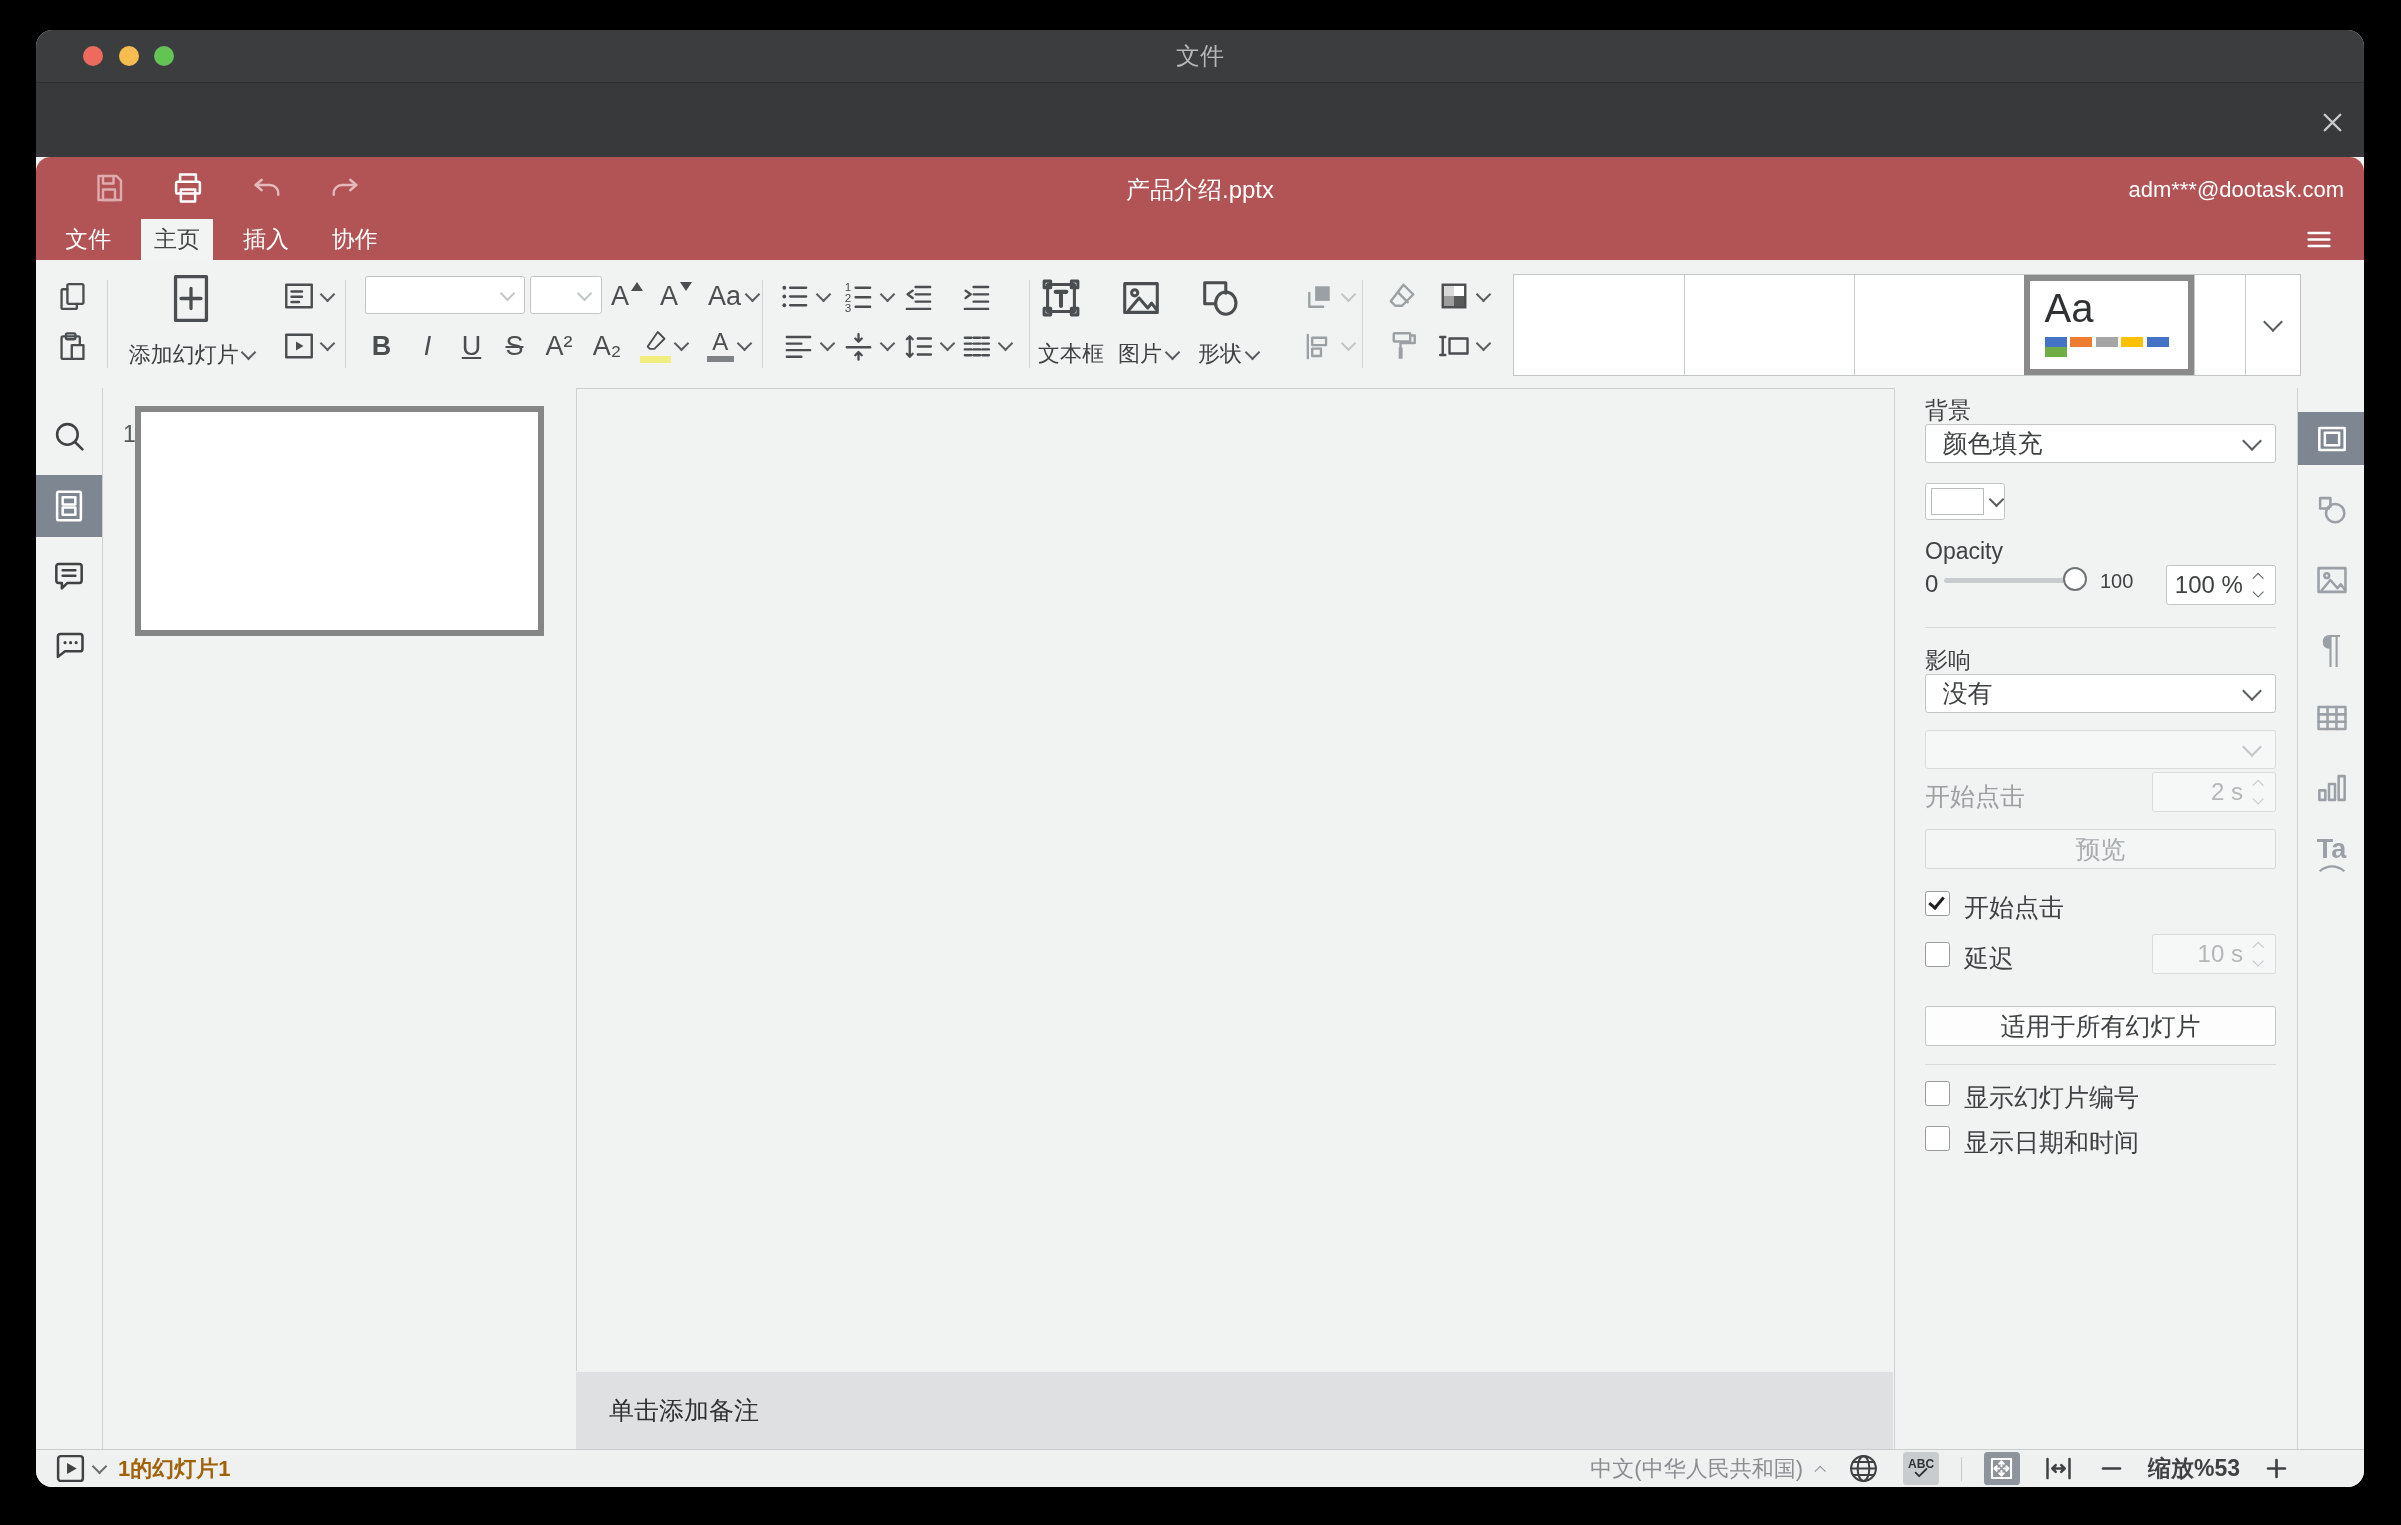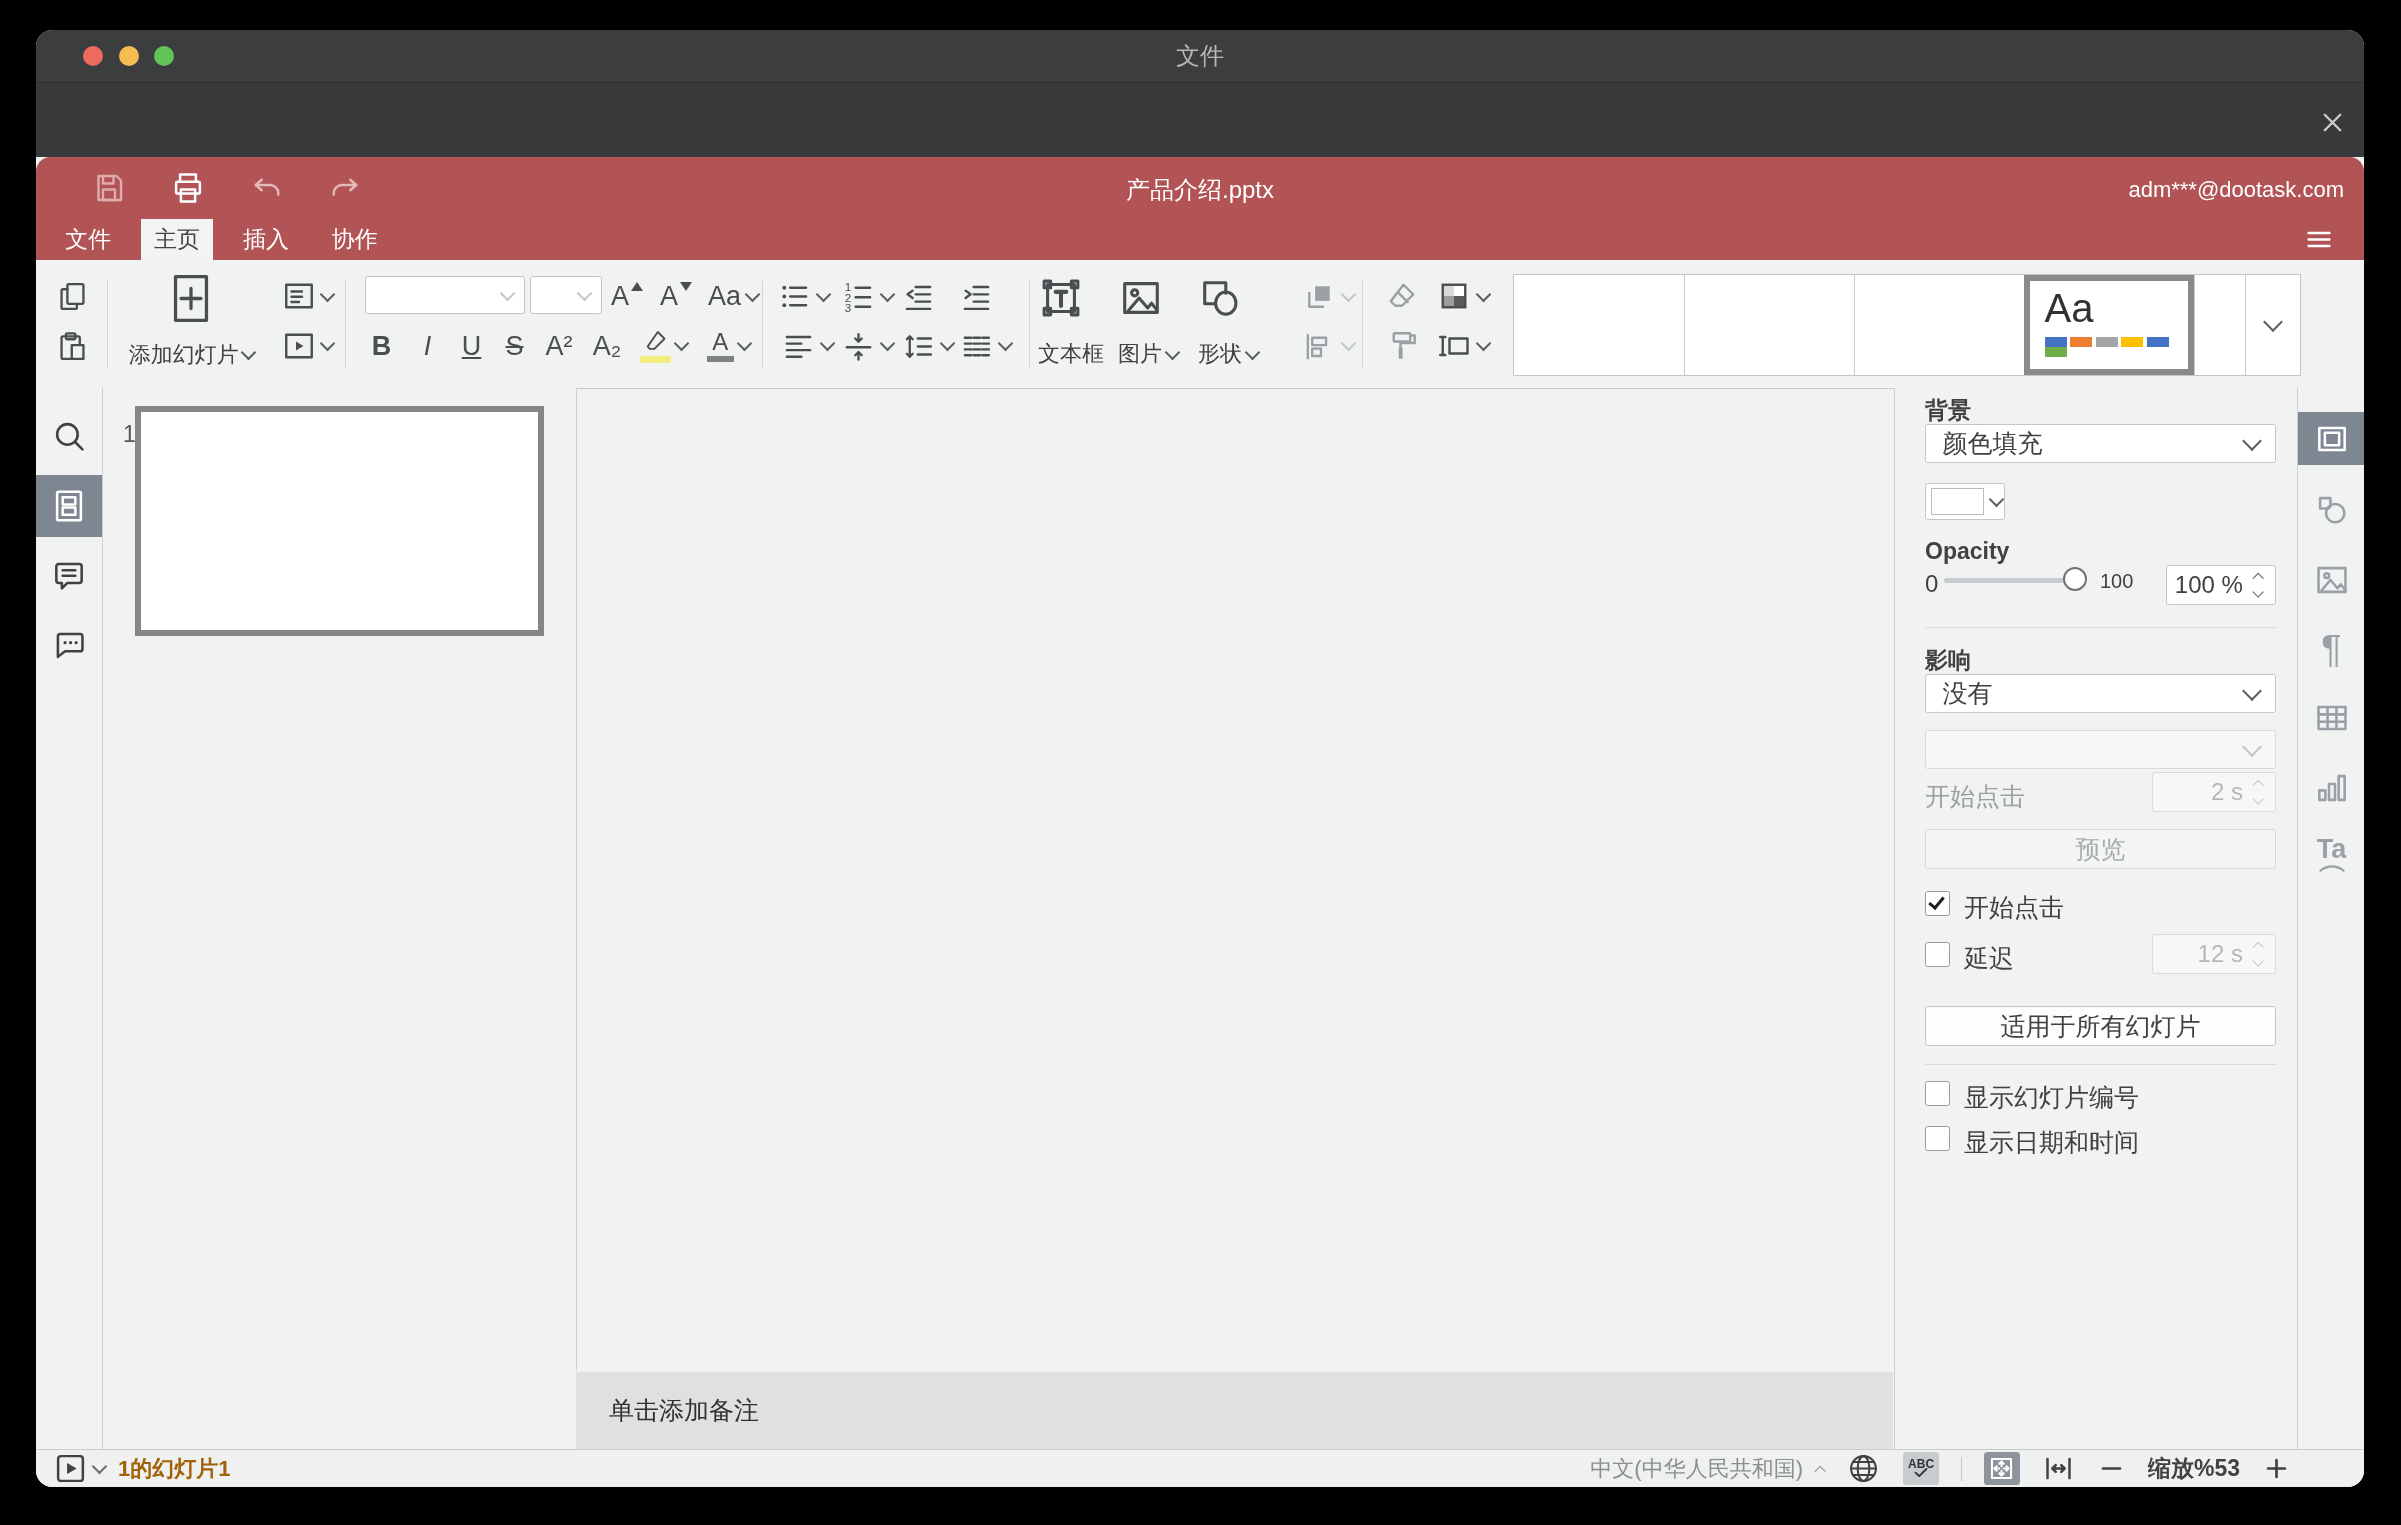--- a/index.html
+++ b/index.html
@@ -82,21 +82,21 @@
   #slide-title{font-size:61px;font-weight:600;color:#111;letter-spacing:0.9px;}
   #ph-subtitle{top:365px;height:169px;align-items:flex-start;padding-top:7.3px;}
   #slide-subtitle{font-size:26.5px;font-weight:500;color:#1b1b1b;}
   #notes{position:absolute;left:540px;top:983px;width:1317px;height:78px;background:#dfe0e1;
          border-top:1.8px solid #eff0f0;box-sizing:border-box;}
   #notes-text{position:absolute;left:33px;top:22px;font-size:25px;color:#2f3132;}
 
   
   #rpanel{position:absolute;left:1858px;top:0;width:403px;height:100%;background:#f1f2f2;
           border-left:0.9px solid #cdd0d1;box-sizing:border-box;}
-  .plabel{font-size:23px;font-weight:bold;color:#3f4142;}
+  .plabel{font-size:23px;font-weight:normal;color:#3f4142;}
   .pselect{position:absolute;left:30px;width:351px;height:39px;background:#fff;border:0.9px solid #c3c6c7;
            border-radius:2.7px;box-sizing:border-box;display:flex;align-items:center;font-size:25px;
            padding:0 16.4px;color:#3f4142;justify-content:space-between;}
   .pselect.dis{background:#f6f7f7;border-color:#d8dadb;color:#b4b7b9;}
   .spin{position:absolute;height:40px;background:#fff;border:0.9px solid #c3c6c7;border-radius:2.7px;
         box-sizing:border-box;display:flex;align-items:center;justify-content:flex-end;
         font-size:24px;color:#3f4142;padding-right:12.8px;gap:11px;}
   .spin.dis{background:#f6f7f7;border-color:#d8dadb;color:#b4b7b9;}
   .spin .arr{display:flex;flex-direction:column;gap:6.4px;}
   .spin .chv{width:7.3px;height:7.3px;border-width:1.8px;margin:0;}
@@ -538,21 +538,21 @@
       </div>
       <div class="pbtn" id="preview-btn" style="top:441px;">
         <span>预览</span>
       </div>
 
       <div class="cb checked" style="top:503px;"></div>
       <div class="cblbl" style="top:503px;">开始点击</div>
       <div class="cb" style="top:554px;"></div>
       <div class="cblbl" style="top:554px;">延迟</div>
       <div class="spin dis" style="left:257px;top:546px;width:124px;">
-        <span>12 s</span>
+        <span>10 s</span>
         <span class="arr">
             <span class="chv lt up"></span>
             <span class="chv lt"></span>
           </span>
       </div>
 
       <div class="pbtn" id="apply-all-btn" style="top:618px;">
         <span>适用于所有幻灯片</span>
       </div>
       <div class="pdiv" style="top:676px;"></div>

